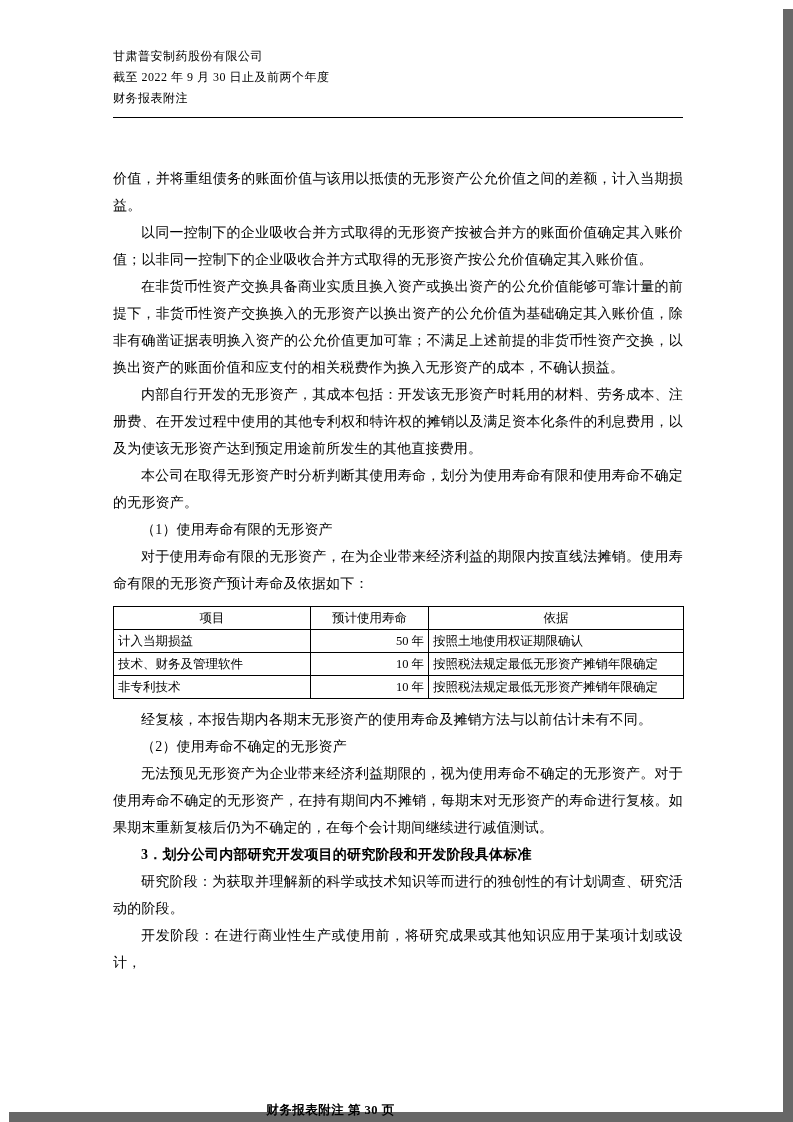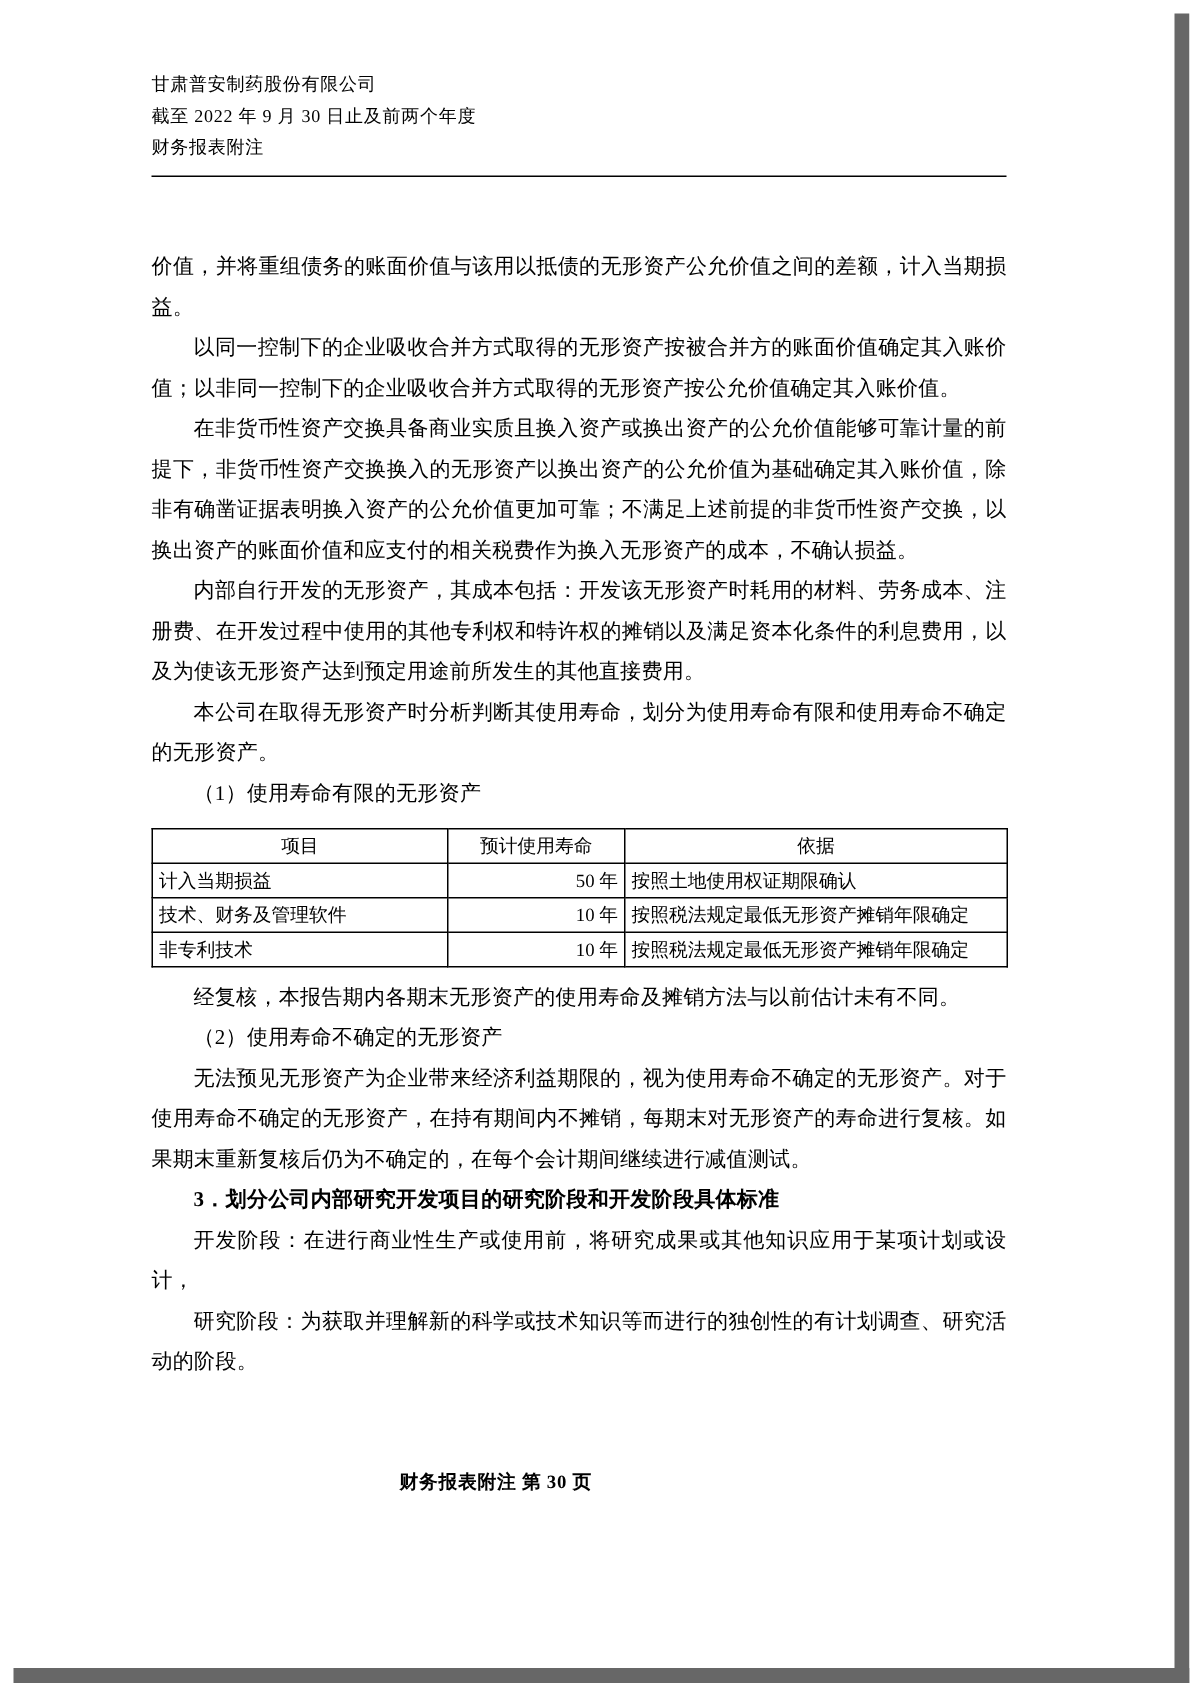--- a/index.html
+++ b/index.html
@@ -20,21 +20,21 @@
       position: absolute; top: 9px; right: 0;
       width: 10px; height: 1113px;
       background: #676767;
     }
     .shadow-bottom {
       position: absolute; left: 9px; bottom: 0;
       width: 784px; height: 10px;
       background: #676767;
     }
     .content {
-      position: absolute; left: 101px; top: 46px;
+      position: absolute; left: 113px; top: 46px;
       width: 570px;
     }
     .hline {
       font-size: 12px;
       line-height: 21px;
       letter-spacing: 0.5px;
       white-space: nowrap;
     }
     .header-rule {
       border: none;
@@ -64,21 +64,21 @@
       padding: 2px 4px;
       height: 23px;
       font-weight: normal;
       overflow: hidden;
       white-space: nowrap;
     }
     .life-table th { text-align: center; }
     .c-center { text-align: right; }
     .c-left { text-align: left; }
     .page-footer {
-      position: absolute; left: 0; top: 980px;
+      position: absolute; left: 0; top: 1102px;
       width: 661px;
       text-align: center;
       font-size: 12.5px;
       font-weight: bold;
       letter-spacing: 0.5px;
     }
   </style>
 </head>
 <body>
 
@@ -95,20 +95,21 @@
       <hr class="header-rule">
     </header>
 
     <main>
       <p class="para no-indent">价值，并将重组债务的账面价值与该用以抵债的无形资产公允价值之间的差额，计入当期损益。</p>
       <p class="para">以同一控制下的企业吸收合并方式取得的无形资产按被合并方的账面价值确定其入账价值；以非同一控制下的企业吸收合并方式取得的无形资产按公允价值确定其入账价值。</p>
       <p class="para">在非货币性资产交换具备商业实质且换入资产或换出资产的公允价值能够可靠计量的前提下，非货币性资产交换换入的无形资产以换出资产的公允价值为基础确定其入账价值，除非有确凿证据表明换入资产的公允价值更加可靠；不满足上述前提的非货币性资产交换，以换出资产的账面价值和应支付的相关税费作为换入无形资产的成本，不确认损益。</p>
       <p class="para">内部自行开发的无形资产，其成本包括：开发该无形资产时耗用的材料、劳务成本、注册费、在开发过程中使用的其他专利权和特许权的摊销以及满足资本化条件的利息费用，以及为使该无形资产达到预定用途前所发生的其他直接费用。</p>
       <p class="para">本公司在取得无形资产时分析判断其使用寿命，划分为使用寿命有限和使用寿命不确定的无形资产。</p>
       <p class="para">（1）使用寿命有限的无形资产</p>
+      <p class="para">对于使用寿命有限的无形资产，在为企业带来经济利益的期限内按直线法摊销。使用寿命有限的无形资产预计寿命及依据如下：</p>
 
       <table class="life-table">
         <colgroup>
           <col style="width:197px">
           <col style="width:118px">
           <col style="width:255px">
         </colgroup>
         <thead>
           <tr>
             <th>项目</th>
@@ -132,21 +133,21 @@
             <td class="c-center">10 年</td>
             <td class="c-left">按照税法规定最低无形资产摊销年限确定</td>
           </tr>
         </tbody>
       </table>
 
       <p class="para">经复核，本报告期内各期末无形资产的使用寿命及摊销方法与以前估计未有不同。</p>
       <p class="para">（2）使用寿命不确定的无形资产</p>
       <p class="para">无法预见无形资产为企业带来经济利益期限的，视为使用寿命不确定的无形资产。对于使用寿命不确定的无形资产，在持有期间内不摊销，每期末对无形资产的寿命进行复核。如果期末重新复核后仍为不确定的，在每个会计期间继续进行减值测试。</p>
       <p class="para heading">3．划分公司内部研究开发项目的研究阶段和开发阶段具体标准</p>
+      <p class="para">研究阶段：为获取并理解新的科学或技术知识等而进行的独创性的有计划调查、研究活动的阶段。</p>
       <p class="para">开发阶段：在进行商业性生产或使用前，将研究成果或其他知识应用于某项计划或设计，</p>
-      <p class="para">研究阶段：为获取并理解新的科学或技术知识等而进行的独创性的有计划调查、研究活动的阶段。</p>
     </main>
   </div>
 
   <div class="page-footer">
     <span>财务报表附注 第 30 页</span>
   </div>
 </div>
 
 </body></html>

